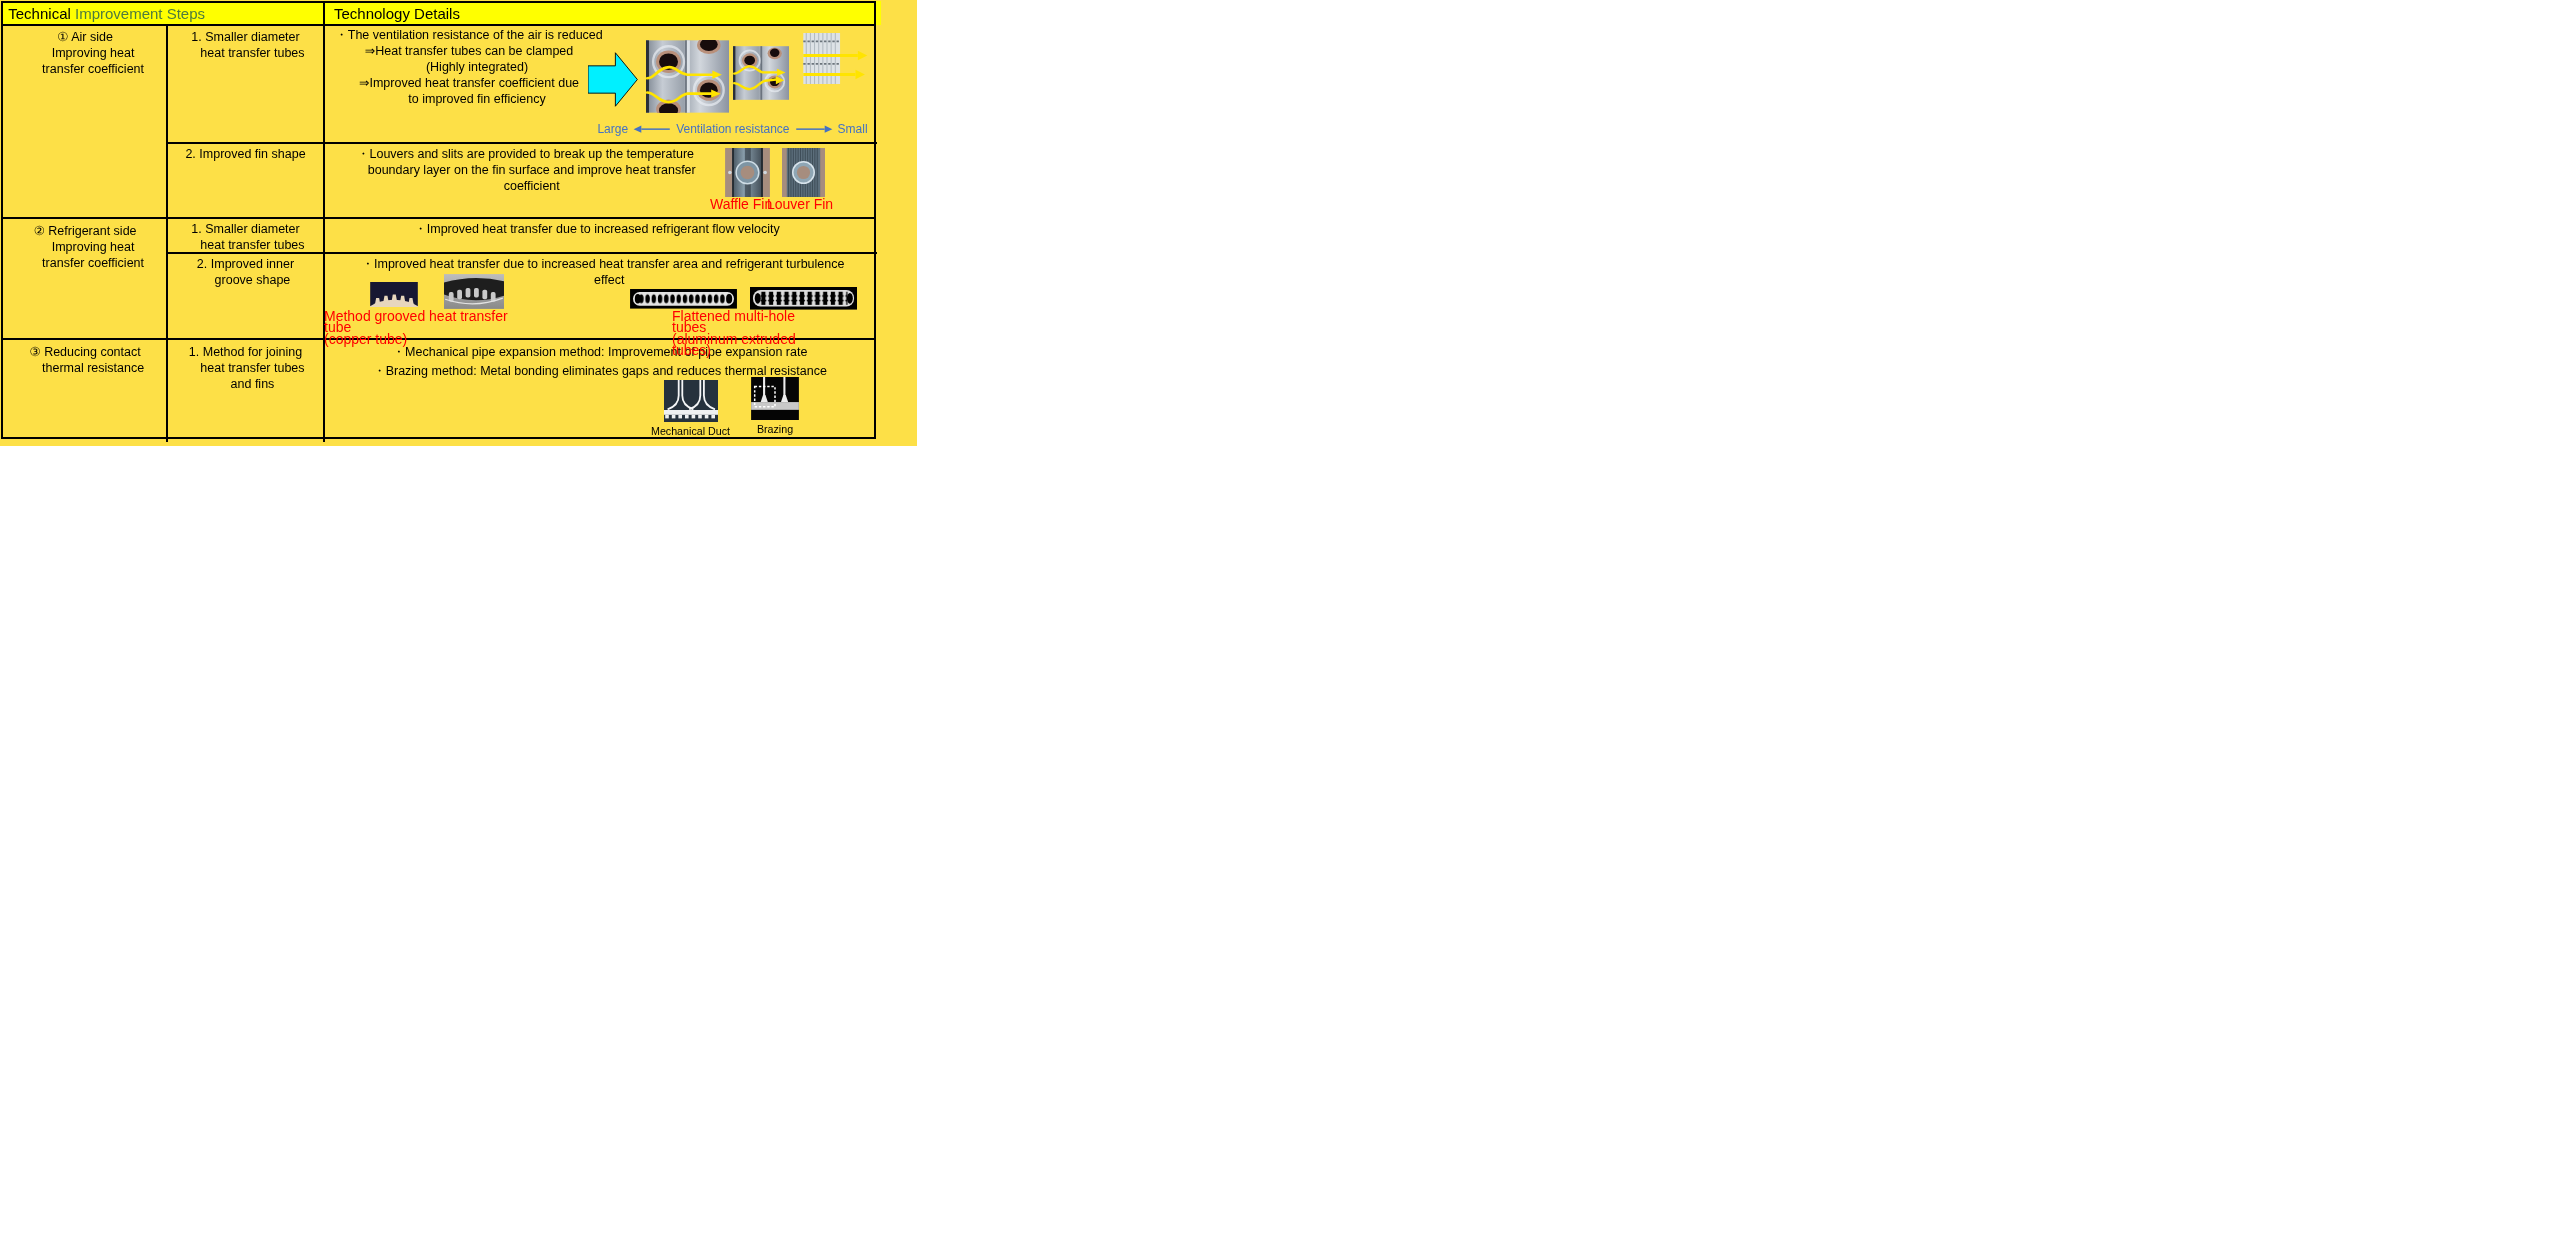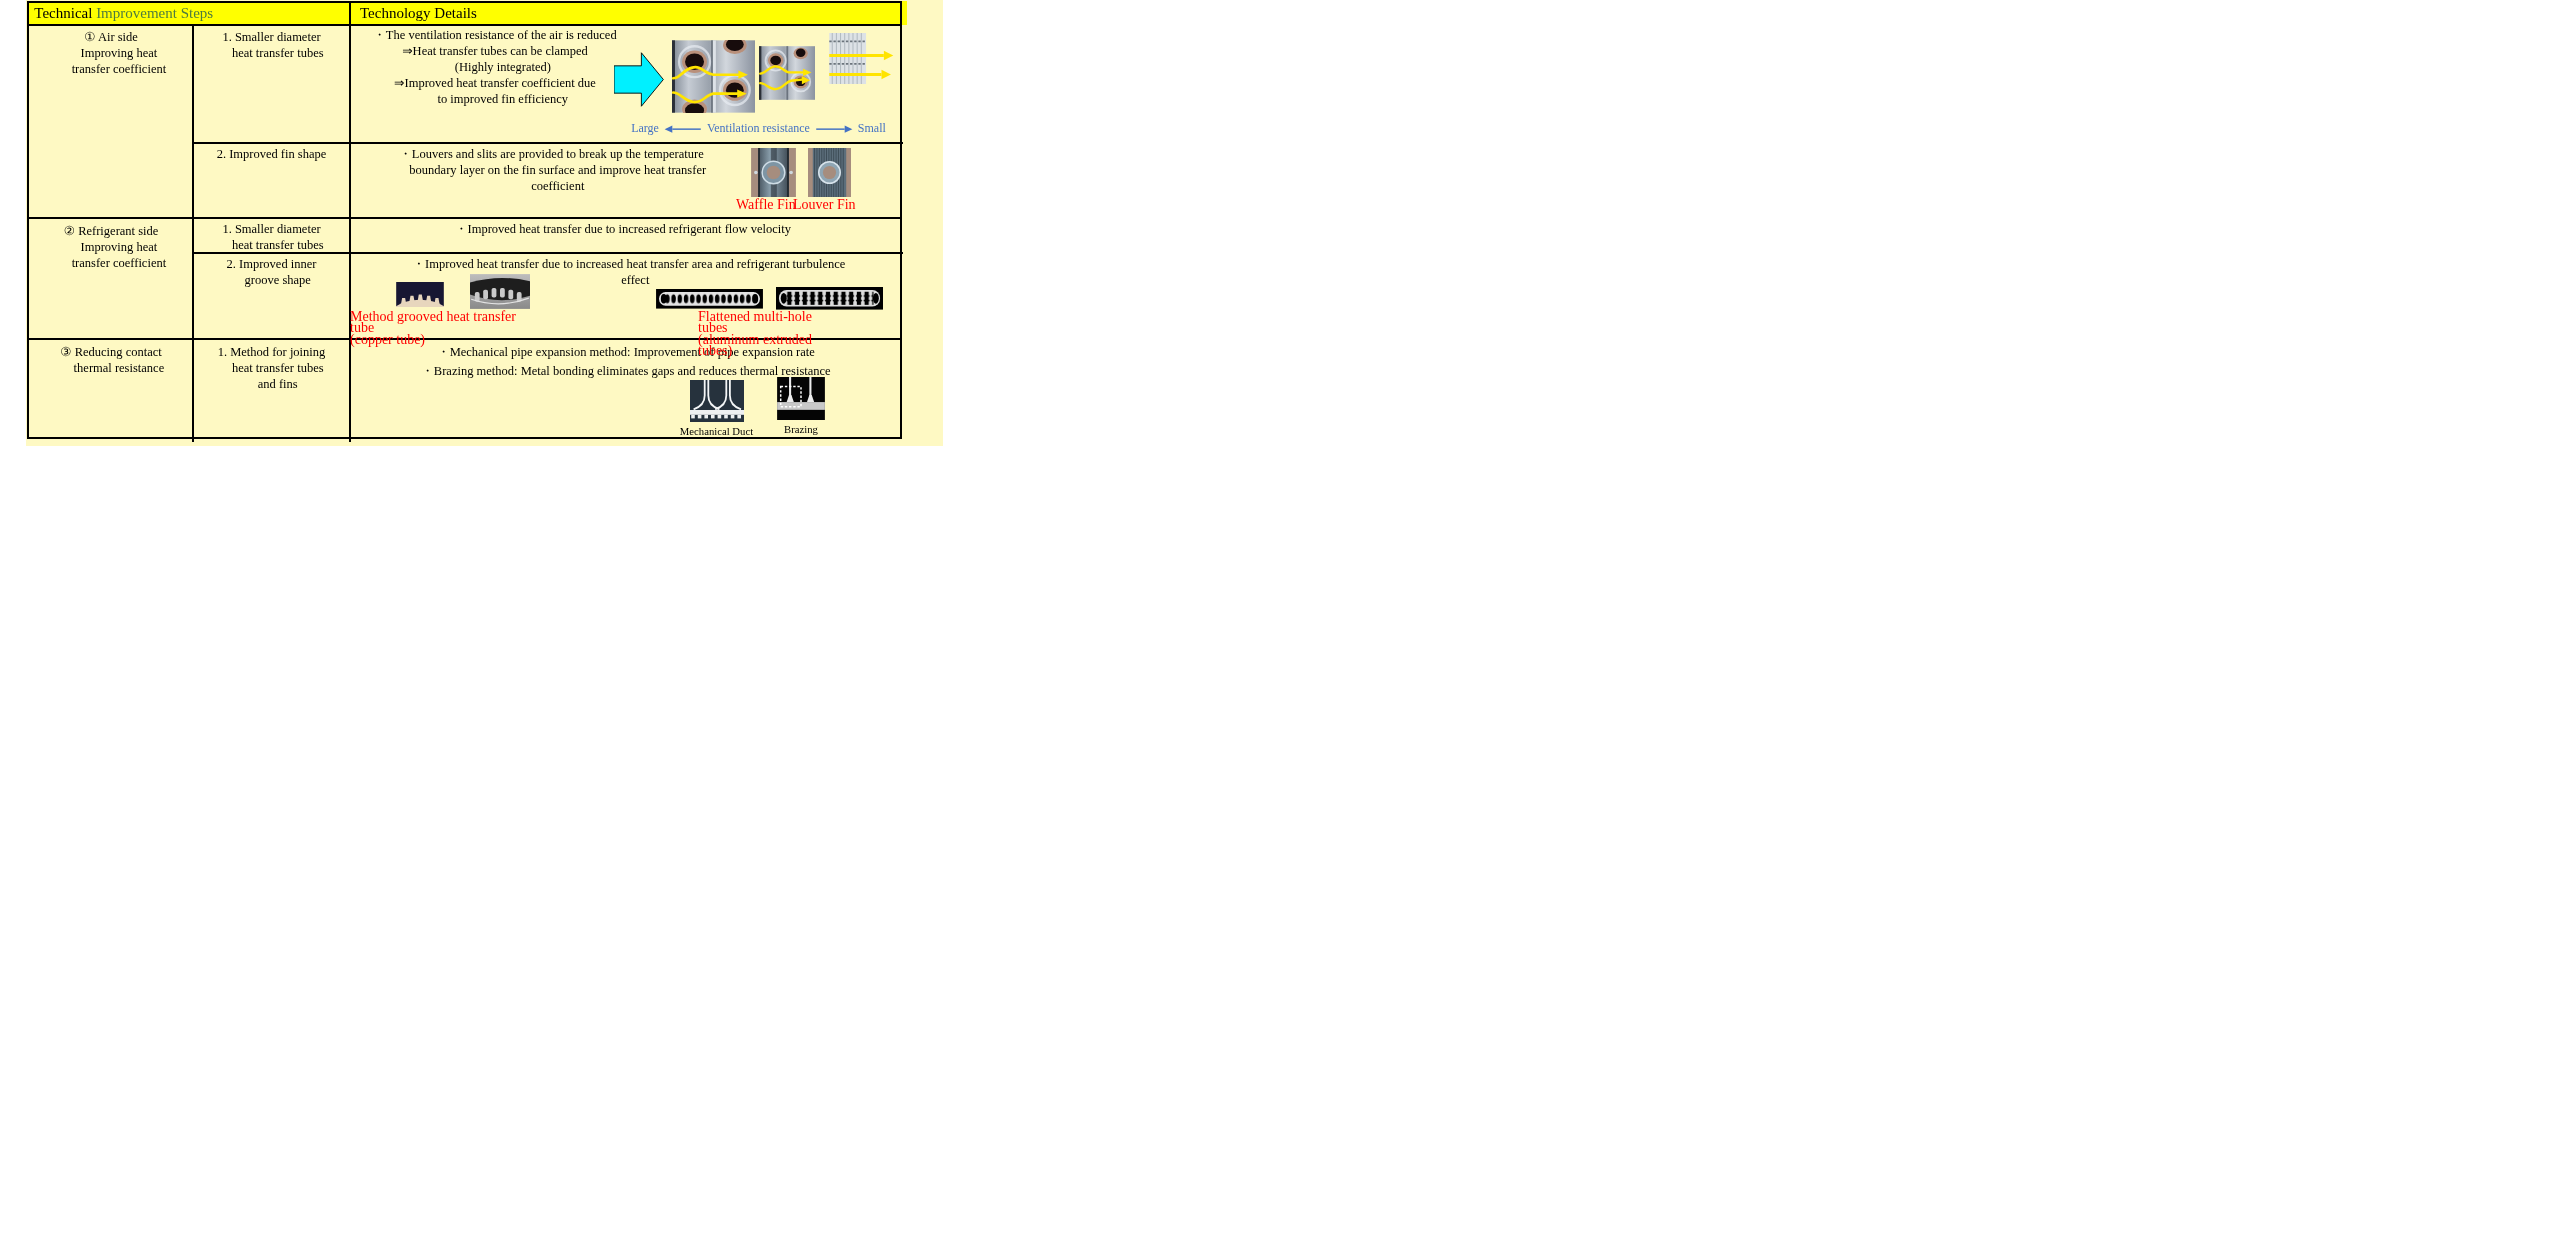--- a/index.html
+++ b/index.html
@@ -1,17 +1,17 @@
 <!DOCTYPE html>
 <html style="font-size:9.5px"><head>
 <meta charset="utf-8">
 <style>
   html,body{margin:0;padding:0;background:#ffffff;}
-  .slide{position:relative;width:917px;height:446px;background:#fef9c3;
-         font-family:Liberation Serif, serif;color:#000;overflow:hidden;margin-left:26px;}
+  .slide{position:relative;width:917px;height:446px;background:#fde047;
+         font-family:Liberation Sans, sans-serif;color:#000;overflow:hidden;}
   .abs{position:absolute;}
   .tbl-outer{left:1.2px;top:1.2px;width:875px;height:438px;border:2.4px solid #000;box-sizing:border-box;}
   .line{background:#000;}
   .hdr{background:#ffff00;display:flex;align-items:center;box-sizing:border-box;}
   .hdr-txt{font-size:15px;white-space:pre;}
   .green{color:#4e7b3f;}
   .txt{font-size:12.5px;line-height:16px;white-space:pre-wrap;text-align:center;}
   .lh32{line-height:19px;}
   .cap-red{color:#ff0000;font-size:14px;line-height:11.3px;white-space:pre-wrap;}
   .cap-black{color:#000;font-size:10.7px;line-height:12px;text-align:center;white-space:pre-wrap;}

